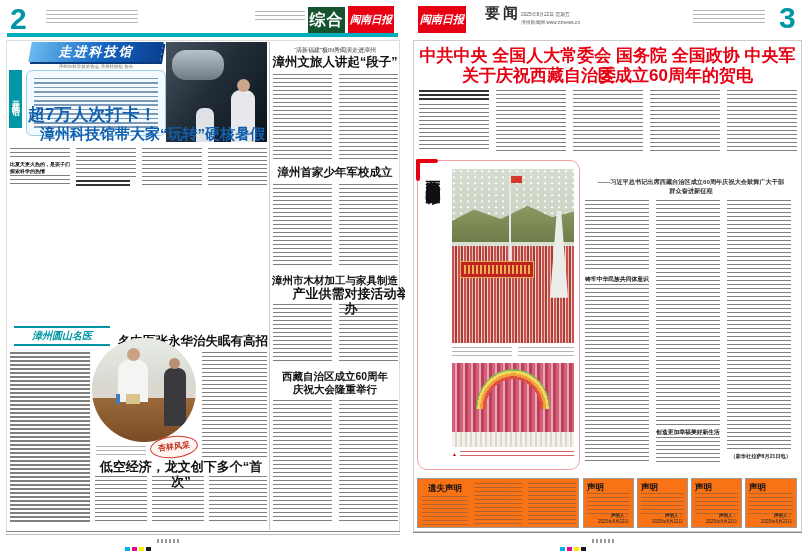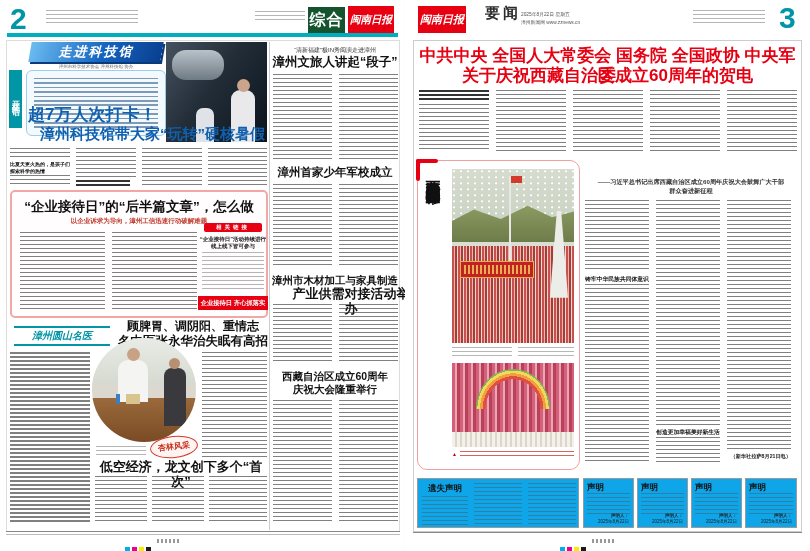--- a/index.html
+++ b/index.html
@@ -15,21 +15,21 @@
   .greek-red{background-image:repeating-linear-gradient(180deg,rgba(200,30,30,.7) 0,rgba(200,30,30,.7) 1.5px,transparent 1.5px,transparent 4px);}
   .hl{position:absolute;font-weight:bold;color:#111;text-align:center;line-height:1.15;}
   .rule-teal{background:#00aebe;}
   .pgnum{font-weight:bold;color:#0096a6;font-size:30px;line-height:1;}
   .masthead{background:#e60012;color:#fff;text-align:center;font-weight:bold;font-style:italic;
             font-family:"Liberation Serif",serif;}
   .secbox{background:#14532d;color:#fff;font-weight:bold;text-align:center;}
   .cmark{width:5px;height:5px;display:inline-block;margin-right:2px;}
   .c1{background:#00aeef}.c2{background:#ec008c}.c3{background:#ffe900}.c4{background:#1a1a1a}
   .vline{background:#ccc;width:1px;}
-  .statement-box{position:absolute;border:1px solid #9a9a9a;background:#0ea5e9;}
+  .statement-box{position:absolute;border:1px solid #9a9a9a;background:#f97316;}
   .st-title{position:absolute;left:3px;top:3px;font-weight:bold;font-size:8.5px;color:#111;}
   .st-sign{position:absolute;right:4px;bottom:9px;font-size:4.5px;font-weight:bold;color:#222;}
   .st-date{position:absolute;right:4px;bottom:3px;font-size:4.5px;color:#222;}
   .photo-sci{background:linear-gradient(125deg,#46525e 0%,#222d38 45%,#0c141d 100%);overflow:hidden;}
   .circle-photo{border-radius:50%;overflow:hidden;background:#ddd8cf;}
   .redbox{border:2px solid #f2a6a6;border-radius:5px;background:#fffdfd;}
   .tibet-border{border:1.5px solid #f0a0a0;border-radius:10px;background:#fff;}
   .tibet-border::before{content:"";position:absolute;left:-2px;top:-2px;width:22px;height:4px;background:#e60012;border-radius:2px;}
   .tibet-border::after{content:"";position:absolute;left:-2px;top:-2px;width:4px;height:22px;background:#e60012;border-radius:2px;}
   .vhead{writing-mode:vertical-lr;text-orientation:upright;font-weight:bold;color:#111;}
@@ -72,34 +72,22 @@
     <div class="hl" style="left:40px;top:125px;width:232px;font-size:15px;color:#1160ae;text-align:left;">漳州科技馆带大家“玩转”硬核暑假</div>
 
     <div class="abs greek" style="left:10px;top:148px;width:60px;height:12px;"></div>
     <div class="abs" style="left:10px;top:161px;width:60px;font-size:5px;font-weight:bold;color:#111;line-height:1.3;">比夏天更火热的，是孩子们探索科学的热情</div>
     <div class="abs greek" style="left:10px;top:175px;width:60px;height:12px;"></div>
     <div class="abs greek" style="left:76px;top:148px;width:60px;height:30px;"></div>
     <div class="abs greek-bold" style="left:76px;top:180px;width:54px;height:6px;"></div>
     <div class="abs greek" style="left:142px;top:148px;width:60px;height:39px;"></div>
     <div class="abs greek" style="left:208px;top:148px;width:59px;height:39px;"></div>
 
-    <div class="abs redbox" style="left:10px;top:190px;width:258px;height:128px;">
-      <div class="hl" style="left:0;top:7px;width:100%;font-size:13.5px;">“企业接待日”的“后半篇文章”，怎么做</div>
-      <div class="hl" style="left:0;top:25px;width:100%;font-size:6.5px;color:#c0392b;font-weight:bold;">以企业诉求为导向，漳州工信迅速行动破解难题</div>
-      <div class="abs greek" style="left:8px;top:40px;width:85px;height:80px;"></div>
-      <div class="abs greek" style="left:100px;top:40px;width:85px;height:80px;"></div>
-      <div class="abs" style="left:192px;top:31px;width:58px;height:9px;background:#e60012;color:#fff;font-size:5.5px;font-weight:bold;text-align:center;line-height:9px;letter-spacing:3px;border-radius:2px;">相关链接</div>
-      <div class="abs" style="left:188px;top:44px;width:66px;font-size:5.5px;font-weight:bold;color:#111;text-align:center;">“企业接待日”活动持续进行</div>
-      <div class="abs" style="left:188px;top:51px;width:66px;font-size:5.5px;font-weight:bold;color:#111;text-align:center;">线上线下皆可参与</div>
-      <div class="abs greek-lt" style="left:190px;top:60px;width:62px;height:40px;"></div>
-      <div class="abs" style="left:186px;top:104px;width:70px;height:14px;background:#e60012;color:#fff;font-size:6.3px;font-weight:bold;text-align:center;line-height:14px;">企业接待日 齐心抓落实</div>
-    </div>
 
     <div class="abs" style="left:14px;top:326px;width:96px;font-size:10px;font-weight:bold;font-style:italic;color:#0096a6;text-align:center;border-top:2px solid #0096a6;border-bottom:2px solid #0096a6;padding:1px 0;">漳州圆山名医</div>
-    <div class="hl" style="left:118px;top:320px;width:150px;font-size:12px;">顾脾胃、调阴阳、重情志</div>
     <div class="hl" style="left:118px;top:334px;width:150px;font-size:12.5px;">名中医张永华治失眠有高招</div>
 
     <div class="abs greek" style="left:10px;top:352px;width:80px;height:172px;"></div>
 
     <div class="abs circle-photo" style="left:92px;top:338px;width:104px;height:104px;">
       <div class="abs" style="left:0;top:0;width:100%;height:45%;background:linear-gradient(180deg,#e8ece6,#d6d9d0);"></div>
       <div class="abs" style="left:0;bottom:0;width:100%;height:42%;background:linear-gradient(180deg,#9a6a3c,#7a4b24);"></div>
       <div class="abs" style="left:26px;top:22px;width:30px;height:42px;background:#f4f4f2;border-radius:10px 10px 0 0;"></div>
       <div class="abs" style="left:35px;top:10px;width:13px;height:13px;background:#c9a284;border-radius:50%;"></div>
       <div class="abs" style="right:10px;top:30px;width:22px;height:58px;background:#3a3a3e;border-radius:8px 8px 0 0;"></div>

